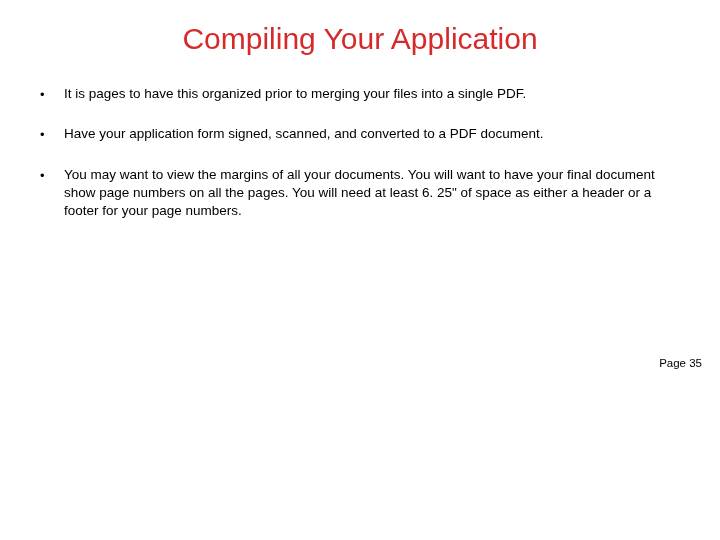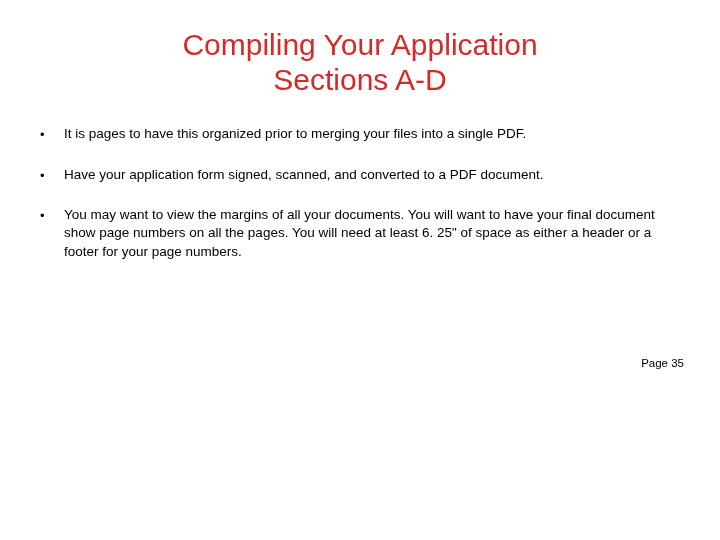--- a/index.html
+++ b/index.html
@@ -6,21 +6,21 @@
   html, body { width: 720px; height: 540px; }
   body {
     font-family: Arial, Helvetica, sans-serif;
     background: #ffffff;
     color: #000000;
     position: relative;
   }
   .slide {
     width: 720px;
     height: 384px;
-    padding: 24px 40px 20px 40px;
+    padding: 18px 40px 20px 40px;
     position: relative;
   }
   .title {
     text-align: center;
     color: #d62a2a;
     font-size: 30px;
     line-height: 1.15;
     font-weight: 400;
     margin-bottom: 28px;
     margin-top: 4px;
@@ -43,37 +43,36 @@
     flex: 0 0 24px;
     text-align: left;
     font-size: 13px;
     padding-top: 1px;
   }
   ul.bullets li .txt {
     flex: 1;
   }
   .footer {
     position: absolute;
-    right: 36px;
+    right: 18px;
     bottom: 14px;
     text-align: right;
     font-size: 11.5px;
     line-height: 1.25;
     color: #000;
     margin-left: 8px;
   }
 </style>
 </head>
 <body>
 
 <div class="slide">
 
   <h1 class="title">
     <span>Compiling Your Application</span><br>
-    <span>Sections A-D</span>
   </h1>
 
   <ul class="bullets">
     <li>
       <span class="dot">•</span>
       <span class="txt">It is pages to have this organized prior to merging your files into a single PDF.</span>
     </li>
     <li>
       <span class="dot">•</span>
       <span class="txt">Have your application form signed, scanned, and converted to a PDF document.</span>

